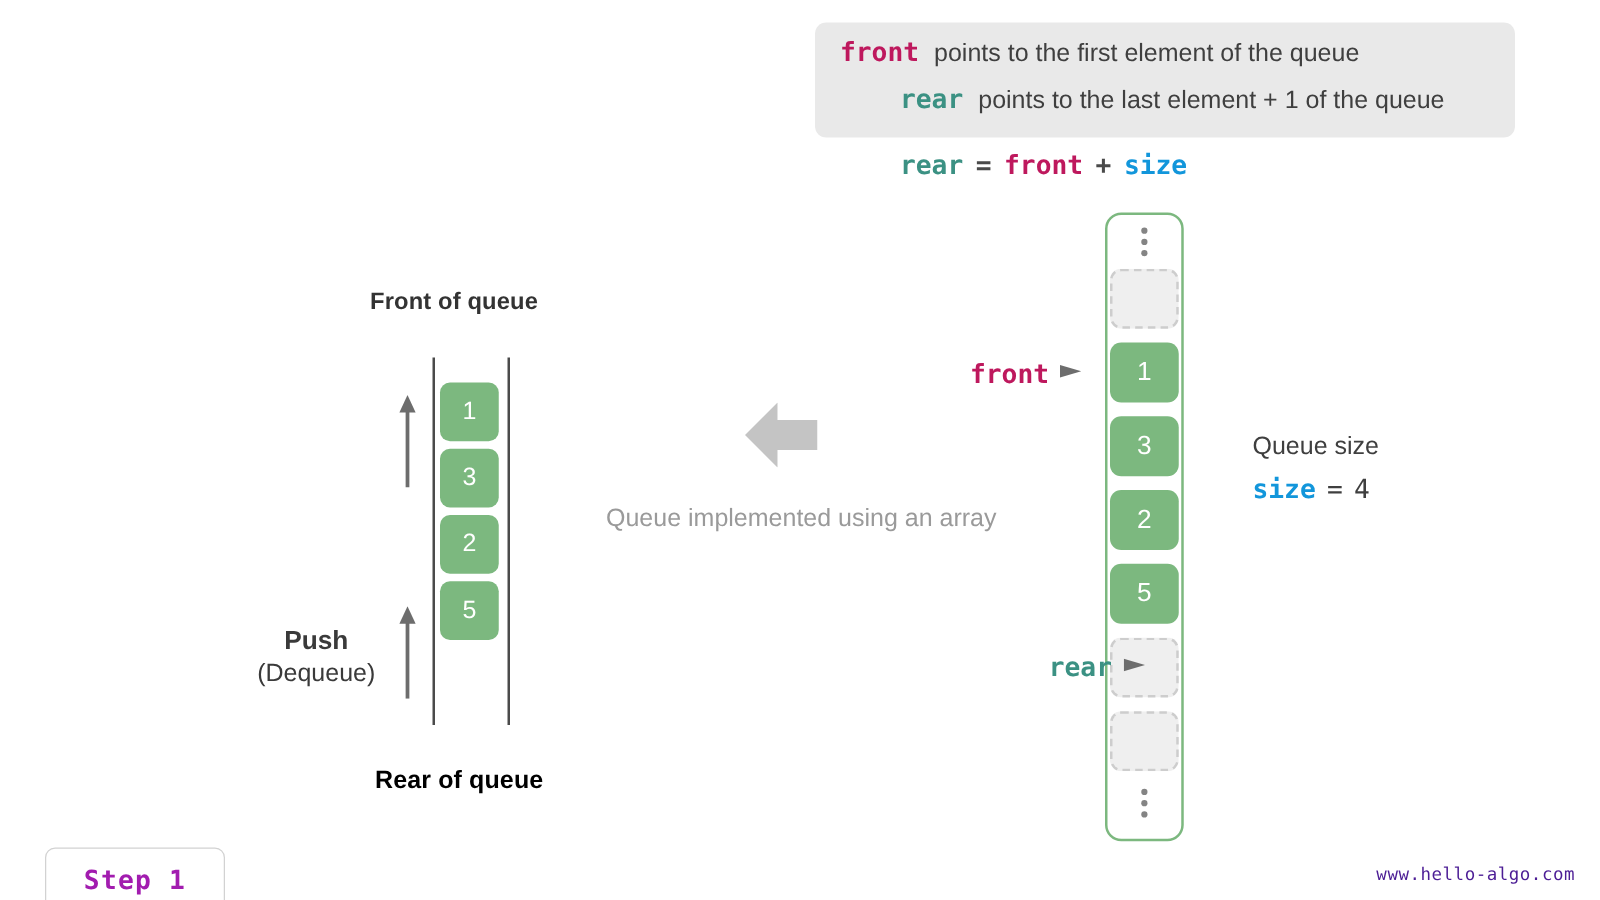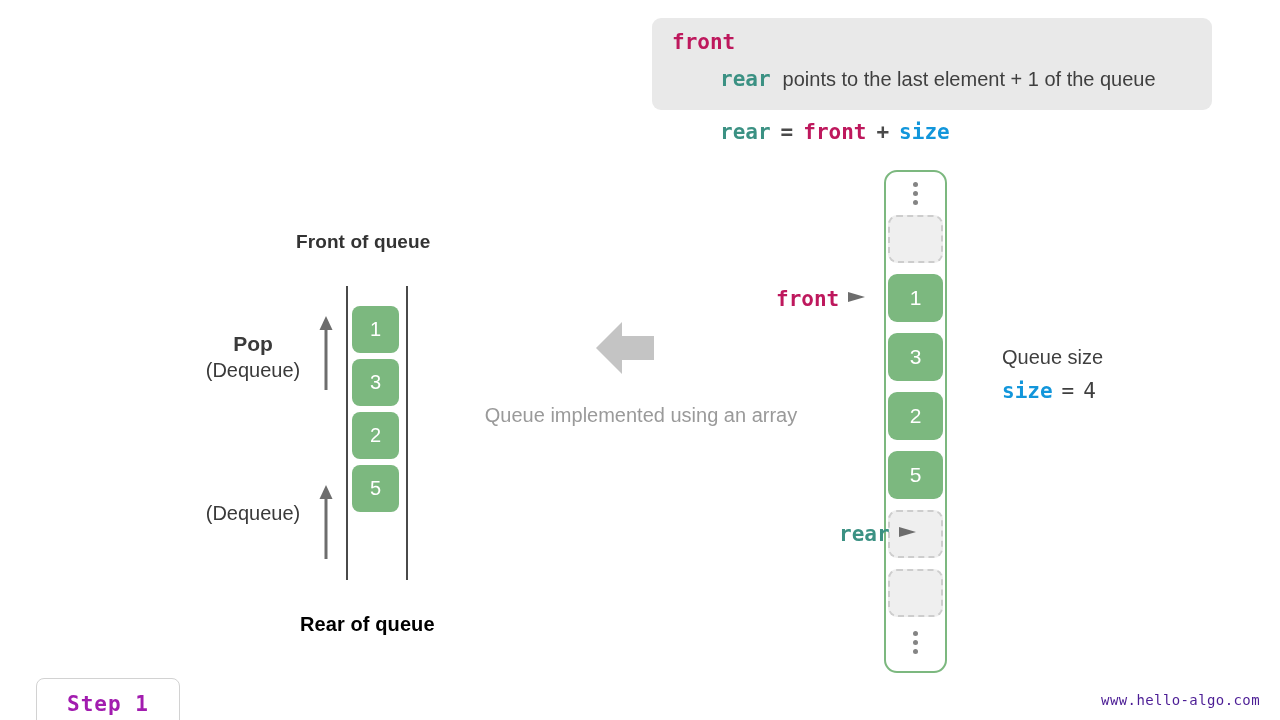--- a/index.html
+++ b/index.html
@@ -285,20 +285,21 @@
   }
 </style>
 </head>
 <body>
 
 <div class="stage">
 
   <div class="legend-box">
     <div class="legend-line">
       <span class="kw kw-front">front</span>
+      <span class="legend-text">points to the first element of the queue</span>
     </div>
     <div class="legend-line">
       <span class="kw kw-rear">rear</span>
       <span class="legend-text">points to the last element + 1 of the queue</span>
     </div>
   </div>
 
   <div class="formula">
     <span class="kw kw-rear">rear</span>
     <span class="op">=</span>
@@ -317,32 +318,29 @@
   <div class="stack-cell" style="top:359px">3</div>
   <div class="stack-cell" style="top:412px">2</div>
   <div class="stack-cell" style="top:465px">5</div>
 
   <div class="op-arrow" style="top:316px; height:74px;">
     <svg width="14" height="74" viewBox="0 0 14 74">
       <line x1="7" y1="74" x2="7" y2="11" stroke="#6d6d6d" stroke-width="3"></line>
       <polygon points="7,0 13.5,14 0.5,14" fill="#6d6d6d"></polygon>
     </svg>
   </div>
-  <div class="op-label op-pop">
-    <span class="op-title">Pop</span>
-    <span class="op-sub">(Dequeue)</span>
-  </div>
 
   <div class="op-arrow" style="top:485px; height:74px;">
     <svg width="14" height="74" viewBox="0 0 14 74">
       <line x1="7" y1="74" x2="7" y2="11" stroke="#6d6d6d" stroke-width="3"></line>
       <polygon points="7,0 13.5,14 0.5,14" fill="#6d6d6d"></polygon>
     </svg>
   </div>
   <div class="op-label op-push">
+    <span class="op-title">Push</span>
     <span class="op-sub">(Dequeue)</span>
   </div>
 
   <div class="center-arrow">
     <svg width="58" height="52" viewBox="0 0 58 52">
       <polygon points="0,26 26,0 26,14 58,14 58,38 26,38 26,52" fill="#c4c4c4"></polygon>
     </svg>
   </div>
   <div class="center-caption">Queue implemented using an array</div>
 

